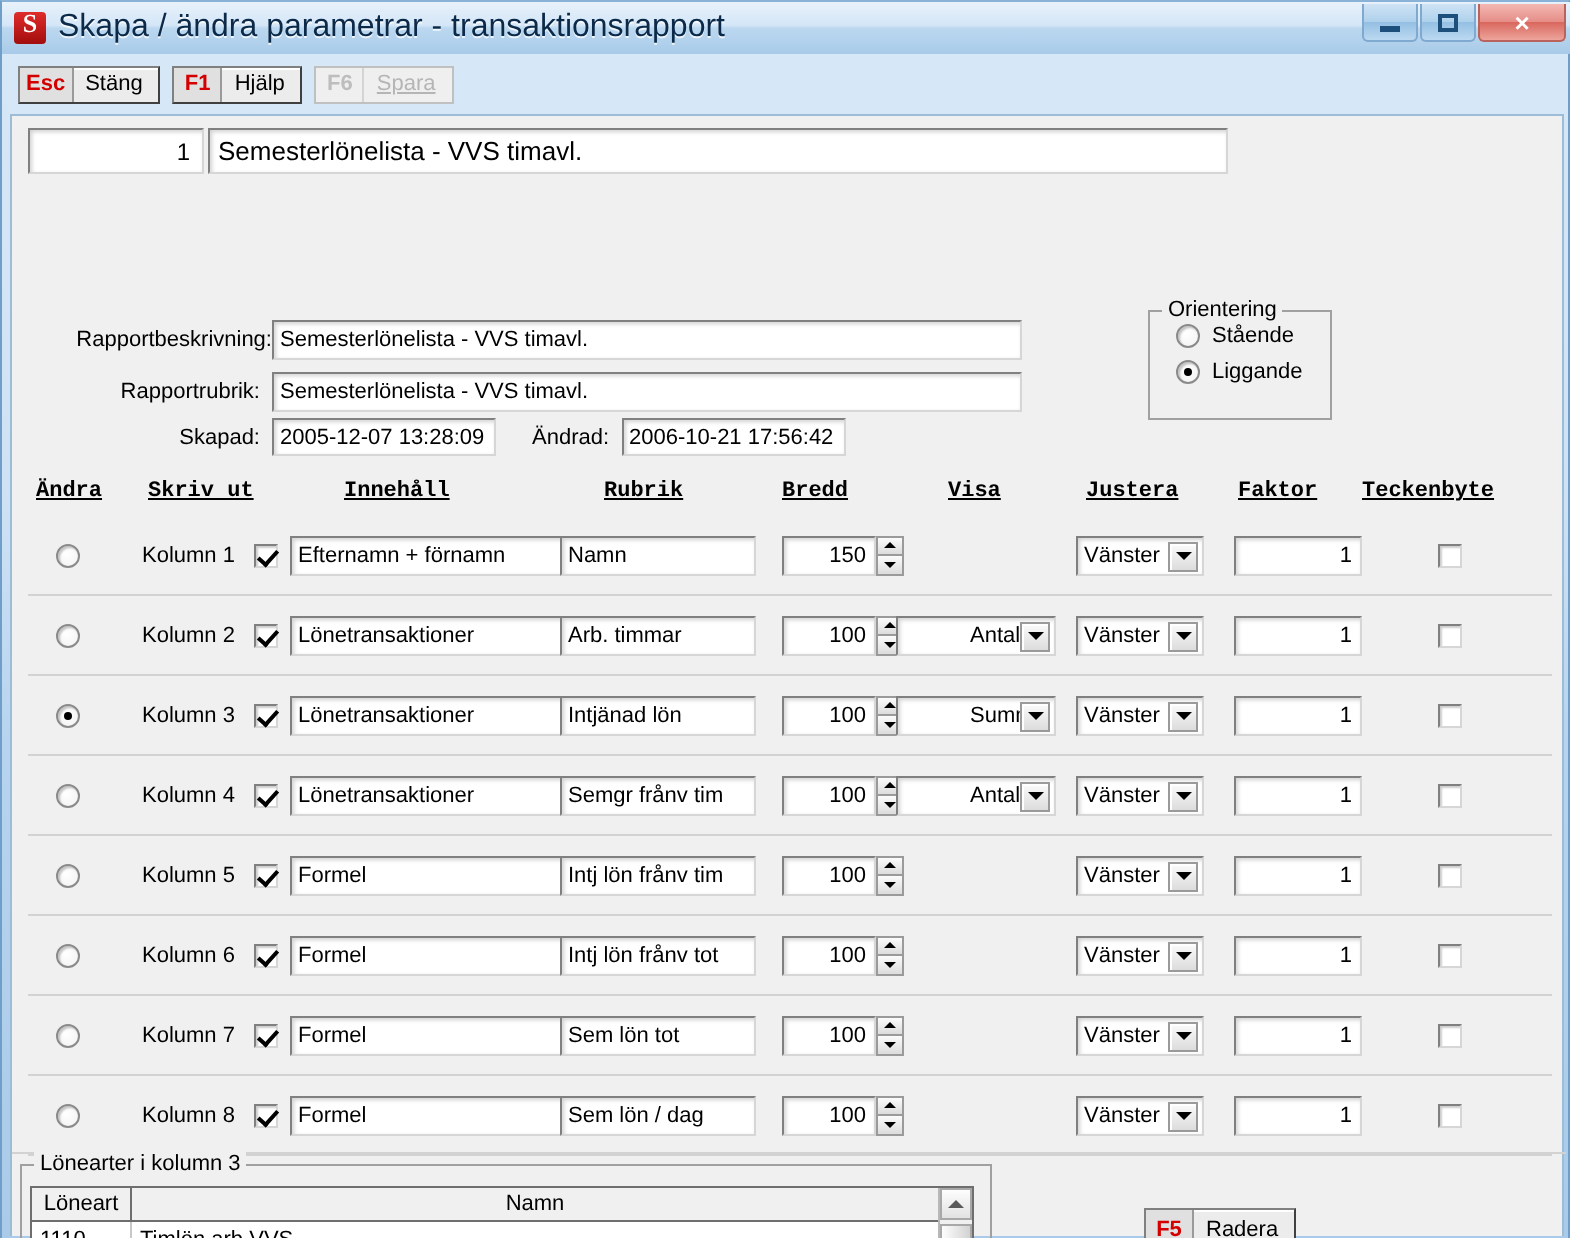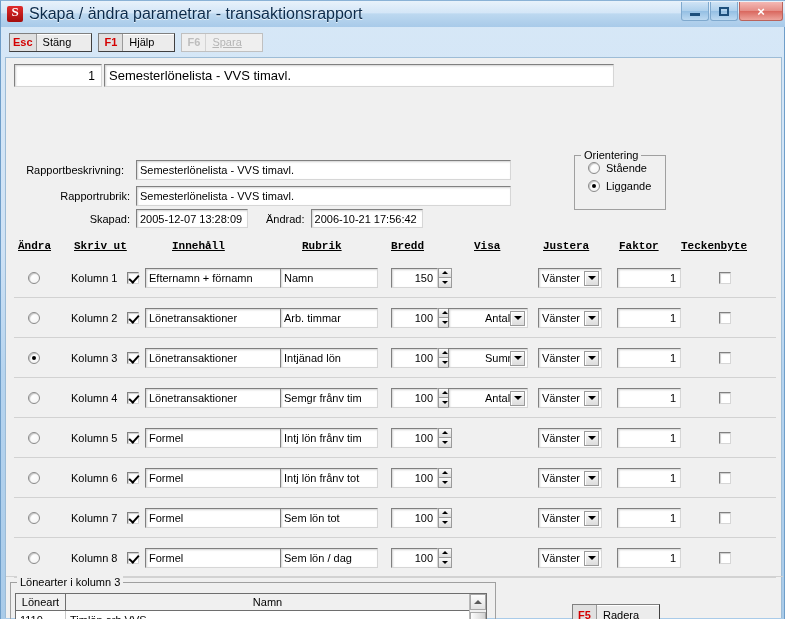--- a/index.html
+++ b/index.html
@@ -81,21 +81,21 @@
     box-shadow: inset 1px 1px 0 #ffffff;
   }
   .fbtn .key {
     display: flex; align-items: center; justify-content: center;
     min-width: 24px; padding: 0 3px;
     background: #e0e0e0;
     border-right: 1px solid #9a9a9a;
     color: #d40000; font-weight: bold; font-size: 11px;
   }
   .fbtn .lbl {
-    display: flex; align-items: center; padding: 0 20px 0 6px;
+    display: flex; align-items: center; padding: 0 8px 0 6px;
     color: #000; font-size: 11px;
   }
   .fbtn.disabled { border-color: #c0c0c0; background:#efefef; box-shadow:none; }
   .fbtn.disabled .key { color: #bdbdbd; background:#efefef; border-right-color:#d4d4d4; }
   .fbtn.disabled .lbl { color: #b5b5b5; text-decoration: underline; }
 
   
   #client {
     position: absolute; left: 4px; top: 56px; width: 777px; height: 561px;
     background: #f0f0f0;
@@ -117,21 +117,21 @@
     font-size: 11px; color: #000;
     padding: 0 3px;
   }
   #id-field { width: 88px; justify-content: flex-end; padding-right: 6px; font-size: 12px; }
   #name-field { flex: 1; margin-left: 2px; font-size: 13px; padding-left: 4px; }
 
   
   .metarow { position: absolute; display: flex; align-items: center; }
   .metalabel { text-align: right; font-size: 11px; color: #000; }
   #beskr-row { left: 8px; top: 102px; width: 500px; }
-  #beskr-row .metalabel { width: 122px; padding-right: 12px; }
+  #beskr-row .metalabel { width: 122px; padding-right: 0; }
   #beskr-row .field { width: 375px; height: 20px; }
   #rubrik-row { left: 8px; top: 128px; width: 500px; }
   #rubrik-row .metalabel { width: 122px; padding-right: 6px; }
   #rubrik-row .field { width: 375px; height: 20px; }
   #skapad-row { left: 8px; top: 151px; }
   #skapad-row .metalabel { width: 122px; padding-right: 6px; }
   #skapad-row .field { width: 112px; height: 19px; }
   #skapad-row .metalabel.second { width: auto; padding: 0 6px 0 18px; }
 
   

